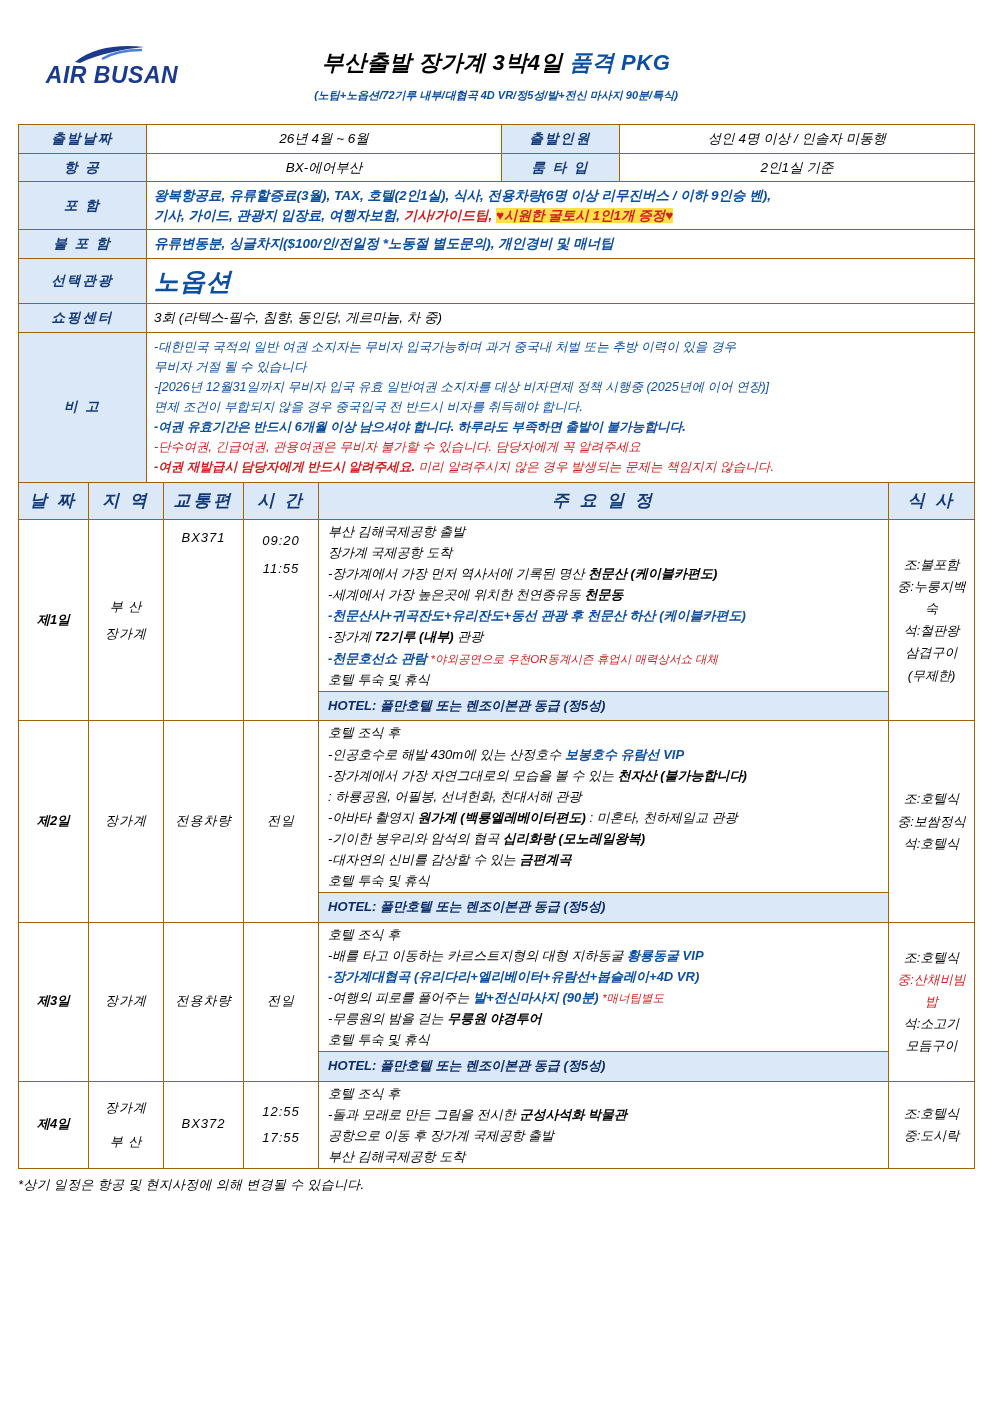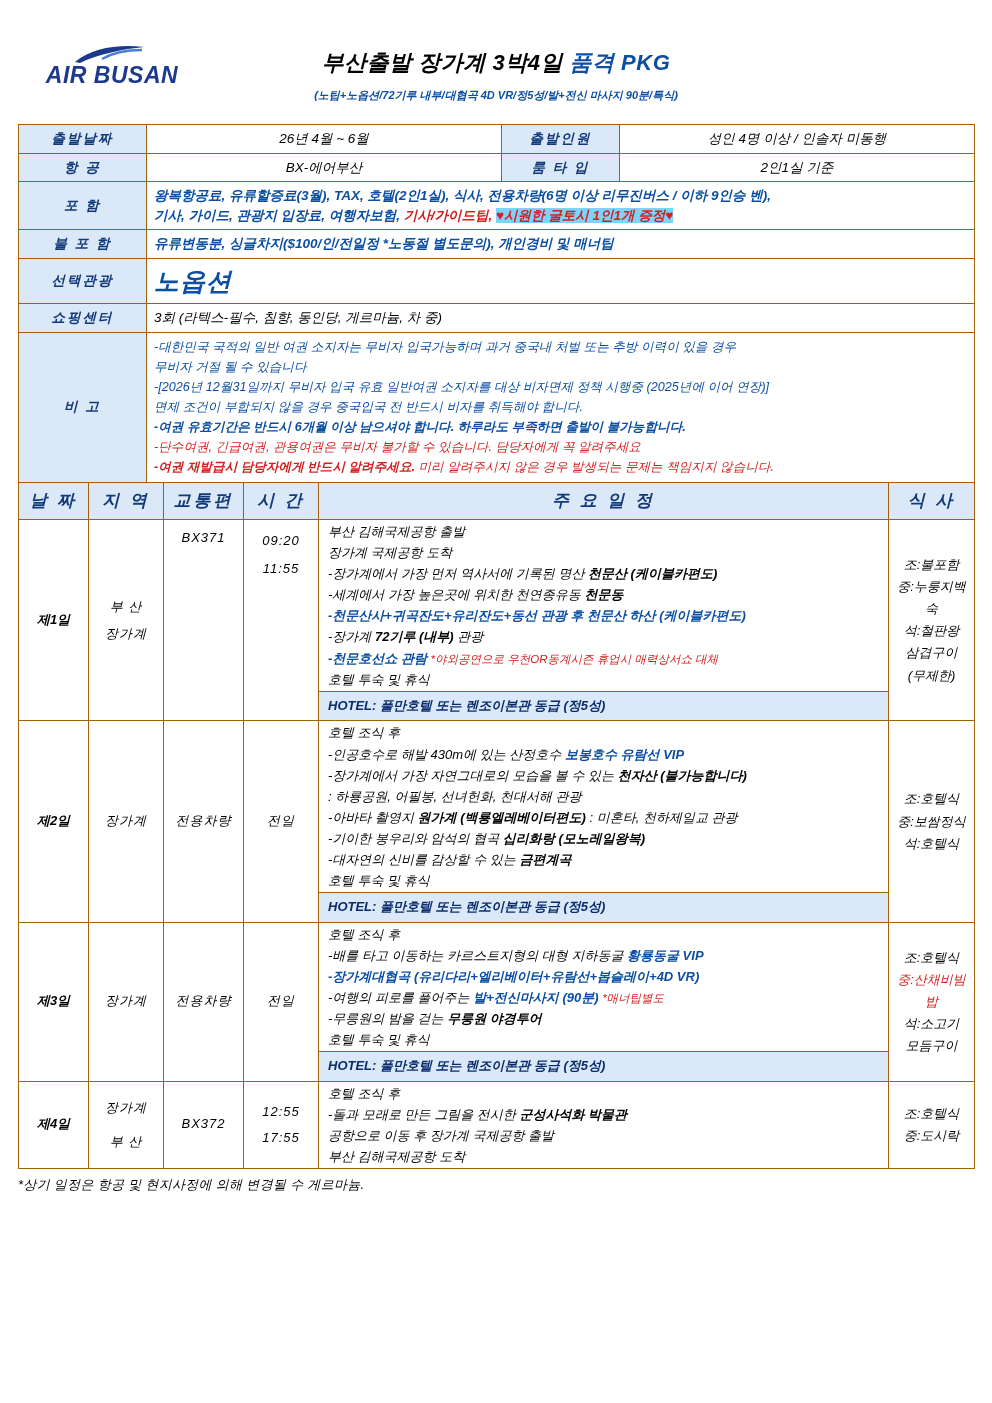--- a/index.html
+++ b/index.html
@@ -84,21 +84,21 @@
     font-weight: bold;
     color: #123a7a;
     letter-spacing: 2px;
     font-size: 13.5px;
   }
   .ctr { text-align: center; }
   .blue { color: #0b4ea2; }
   .red { color: #d32020; }
   .b { font-weight: bold; }
   .hl {
-    background: #7dd3fc;
+    background: #fde047;
     color: #d32020;
     font-weight: bold;
   }
   .nooption {
     font-size: 25px;
     font-weight: bold;
     color: #0b4ea2;
     letter-spacing: 1px;
   }
   .note-cell {
@@ -364,14 +364,14 @@
           <div>부산 김해국제공항 도착</div>
         </td>
         <td class="meal-cell">
           <div>조:호텔식</div>
           <div>중:도시락</div>
         </td>
       </tr>
     </tbody>
   </table>
 
-  <div class="footer-note">*상기 일정은 항공 및 현지사정에 의해 변경될 수 게르마늄.</div>
+  <div class="footer-note">*상기 일정은 항공 및 현지사정에 의해 변경될 수 있습니다.</div>
 </div>
 
 </body></html>

